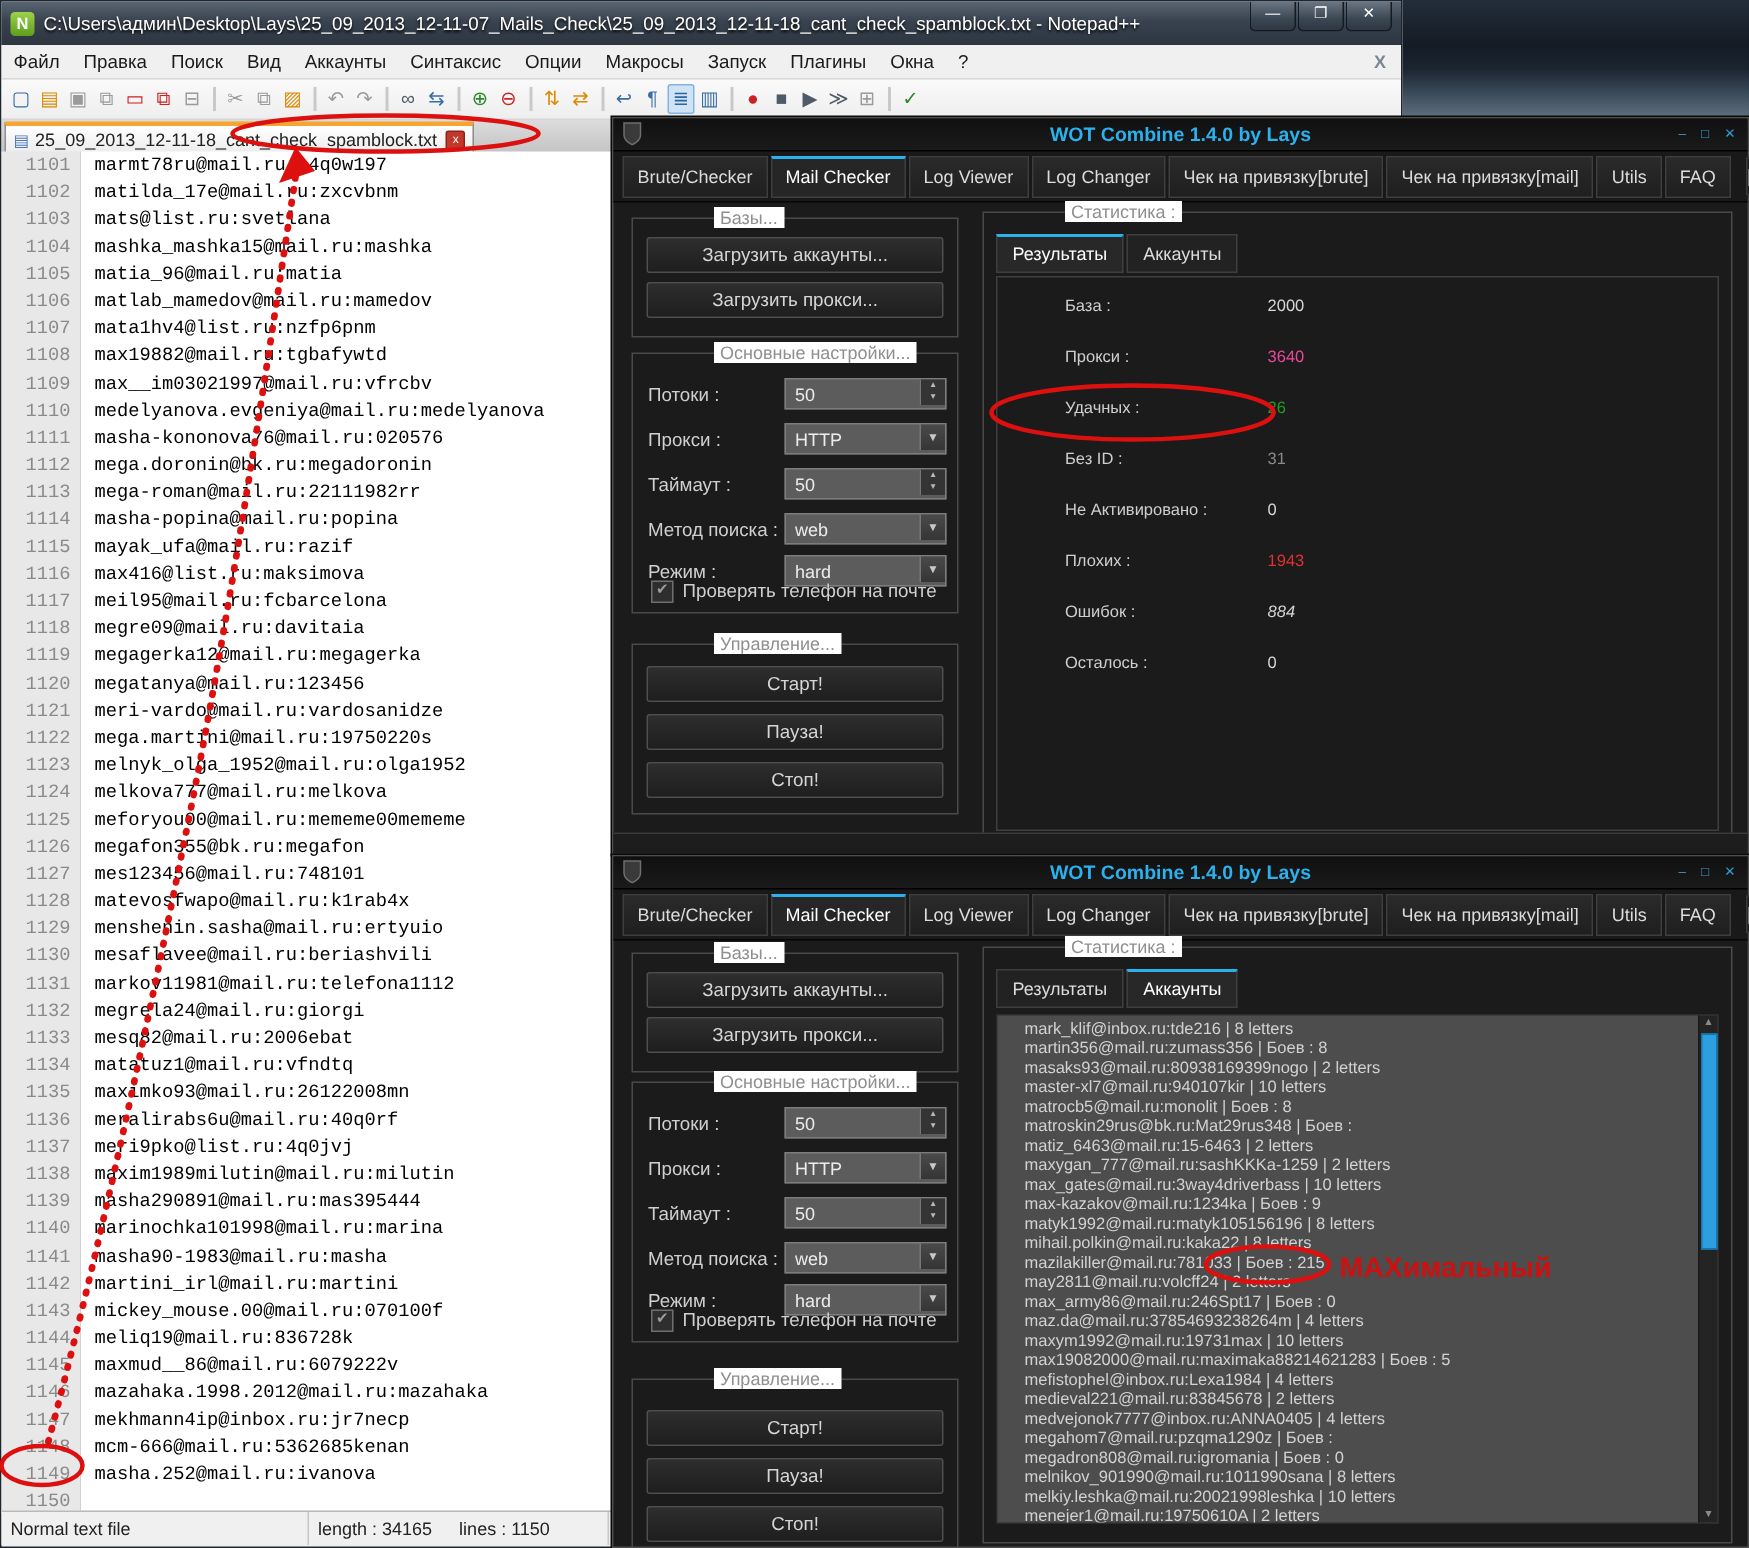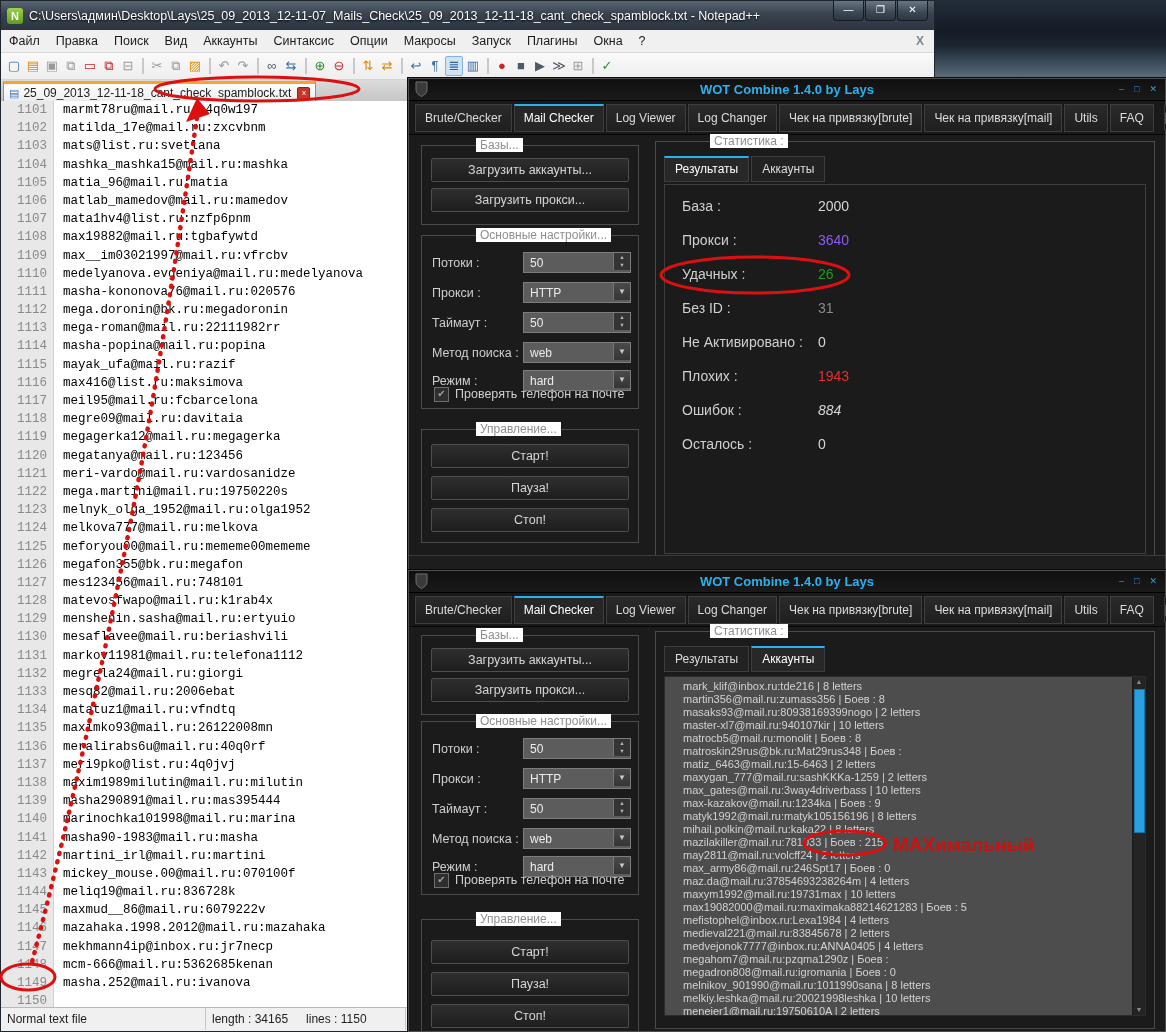--- a/index.html
+++ b/index.html
@@ -78,21 +78,21 @@
   .ddbtn{position:absolute;right:1px;top:1px;width:16px;height:17px;background:linear-gradient(#4a4a4a,#353535);
       color:#c8c8c8;font-size:8px;line-height:17px;text-align:center;border-left:1px solid #777;}
   .cbrow{position:absolute;left:12px;height:16px;display:flex;align-items:center;gap:6px;}
   .cbox{width:13px;height:13px;background:#2e2e2e;border:1px solid #6e6e6e;color:#9c9c9c;font-size:10px;line-height:12px;text-align:center;}
   .cblab{font-size:12.5px;color:#cfcfcf;}
   .itabs{position:absolute;left:8px;top:14px;display:flex;gap:2px;}
   .itab{padding:5px 10px;background:#222;border:1px solid #3e3e3e;font-size:12px;color:#dcdcdc;}
   .itab.active{background:#282828;border-top:2px solid #2bb1ee;color:#fff;padding-top:4px;}
   .ipanel{position:absolute;left:8px;right:8px;top:42px;bottom:10px;border:1px solid #3f3f3f;}
   .srows{position:absolute;left:26px;top:56px;right:20px;}
-  .srow{height:34px;font-size:14px;}
+  .srow{height:34px;font-size:11px;margin-left:28px;}
   .srow .slab{display:inline-block;width:132px;color:#cfcfcf;}
   .srow .sval{color:#d6d6d6;}
   .acclist{position:absolute;left:8px;right:8px;top:44px;bottom:12px;background:#4d4d4d;border:1px solid #2c2c2c;
       overflow:hidden;padding:3px 14px 0 6px;box-sizing:border-box;}
   .acc-row{font-size:11px;line-height:13px;color:#d2d2d2;white-space:nowrap;margin-left:12px;}
   .scrollbar{position:absolute;right:1px;top:1px;bottom:1px;width:12px;background:#242424;border-left:1px solid #1a1a1a;}
   .sb-arrow{position:absolute;left:0;width:12px;height:10px;color:#8a8a8a;font-size:7px;text-align:center;line-height:10px;}
   .sb-up{top:0}.sb-dn{bottom:0}
   .sb-thumb{position:absolute;left:1px;top:12px;width:9px;height:142px;background:#2b9fe0;border:1px solid #1576ad;}
   .w-bottomstrip{position:absolute;left:0;right:0;bottom:0;height:13px;border-top:1px solid #3a3a3a;background:#1d1d1d;}
@@ -582,21 +582,21 @@
       <div class="ipanel"></div>
       <div class="srows">
 
           <div class="srow">
             <span class="slab">База :</span>
             <span class="sval" style="color: rgb(214, 214, 214);">2000</span>
           </div>
 
           <div class="srow">
             <span class="slab">Прокси :</span>
-            <span class="sval" style="color: #8b5cf6; text-align: right;">3640</span>
+            <span class="sval" style="color: #ec4899; text-align: right;">3640</span>
           </div>
 
           <div class="srow">
             <span class="slab">Удачных :</span>
             <span class="sval" style="color: rgb(31, 158, 31);">26</span>
           </div>
 
           <div class="srow">
             <span class="slab">Без ID :</span>
             <span class="sval" style="color: rgb(138, 138, 138);">31</span>

